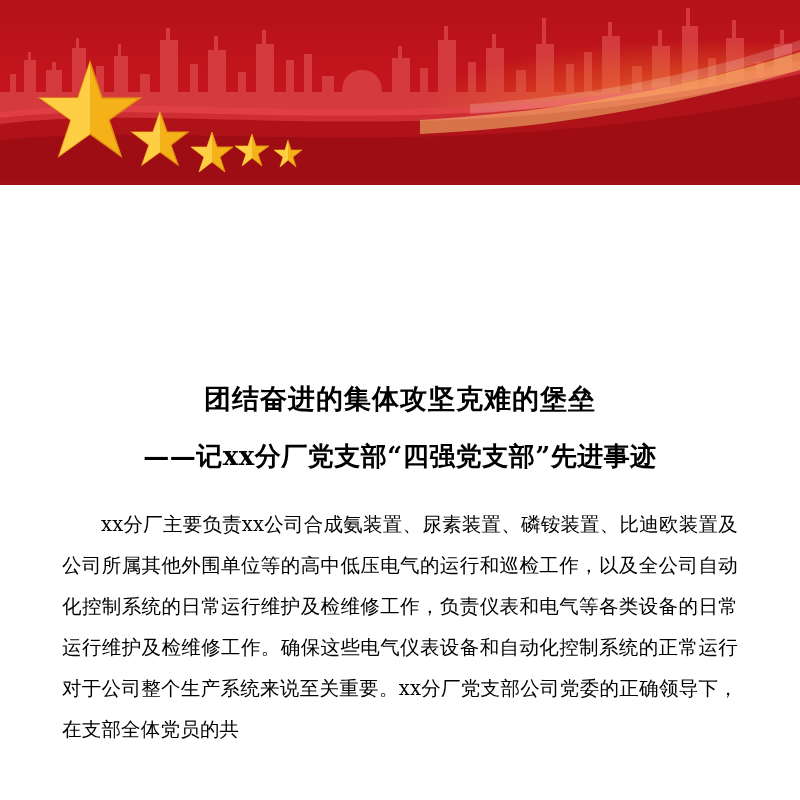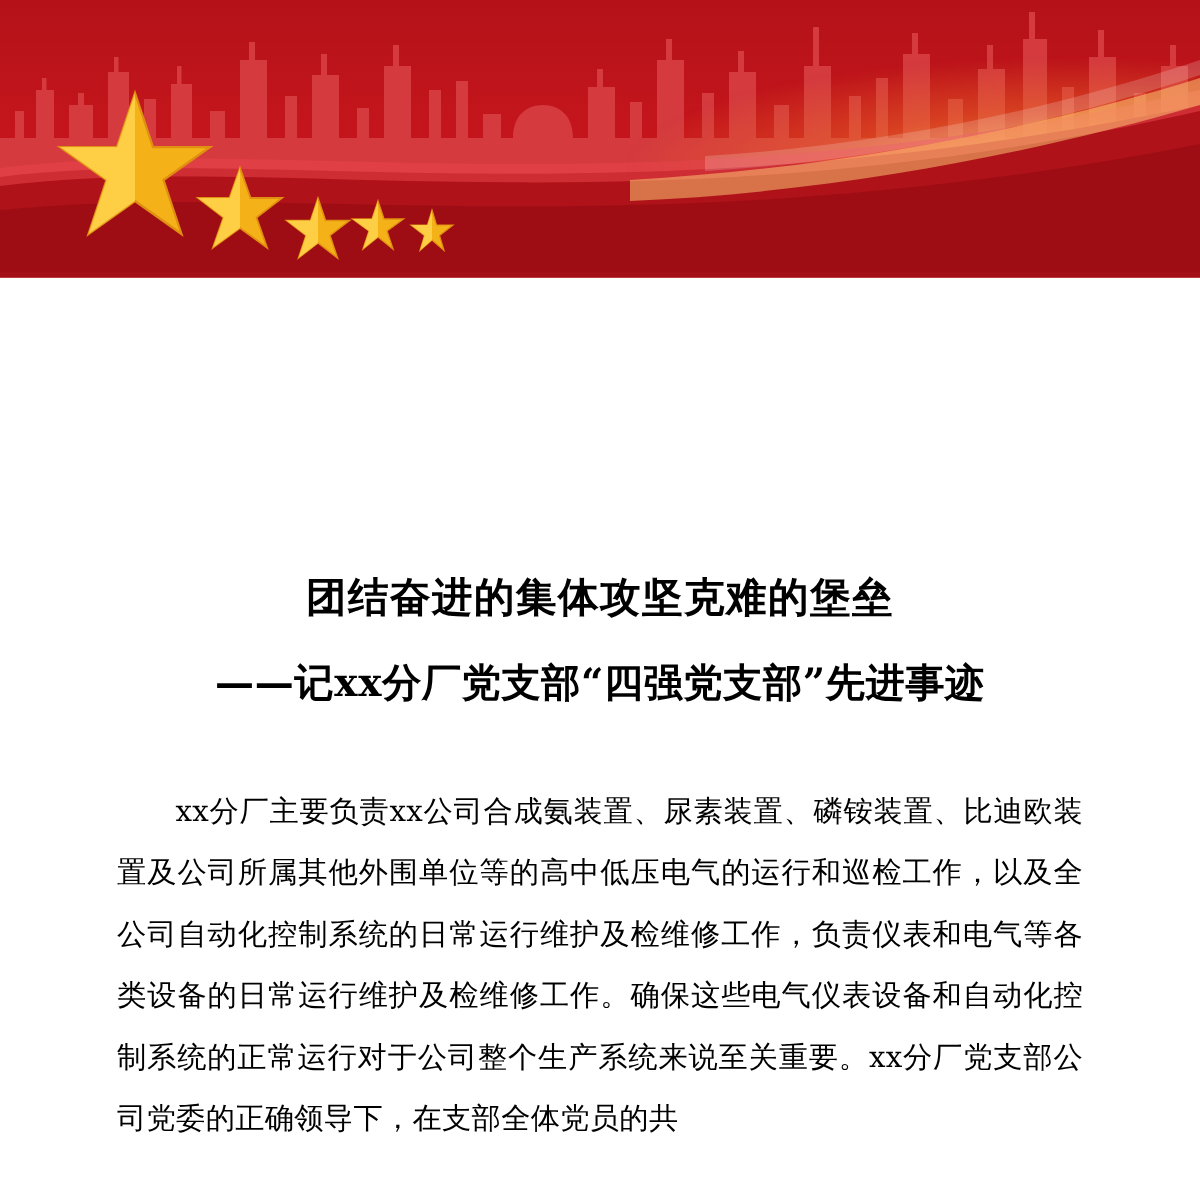--- a/index.html
+++ b/index.html
@@ -97,21 +97,21 @@
     font-size: 26px;
     letter-spacing: 0.5px;
     color: #000000;
     line-height: 1.4;
   }
   .doc-body {
     margin: 0;
     padding-top: 30px;
   }
   .doc-paragraph {
-    margin: 16px;
+    margin: 0;
     font-family: "DejaVu Serif", "Liberation Serif", serif;
     font-size: 19.5px;
     line-height: 41px;
     color: #000000;
     text-align: justify;
     text-indent: 39px;
     letter-spacing: 0.2px;
   }
 </style>
 </head>

